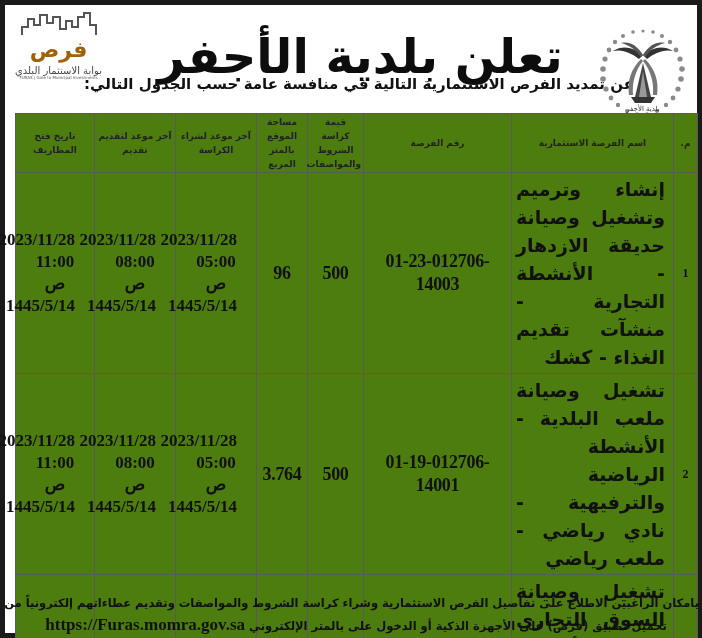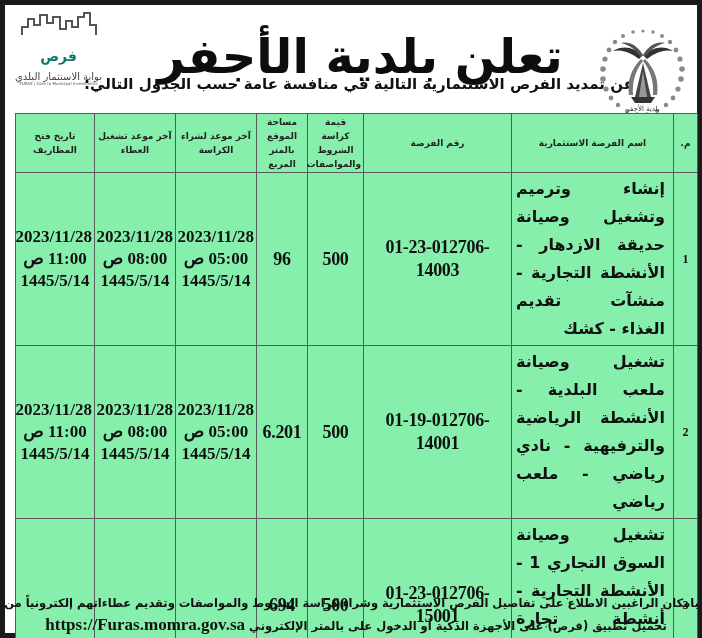--- a/index.html
+++ b/index.html
@@ -11,22 +11,22 @@
       border: 5px solid #1a1a1a; background: #fff;
     }
 
     
     .logo-furas {
       position: absolute; left: 6px; top: 6px; width: 95px; height: 84px;
       display: flex; flex-direction: column; align-items: center;
     }
     .logo-furas svg { display: block; }
     .furas-word {
-      font-family: "DejaVu Sans", sans-serif; font-size: 14px; font-weight: bold;
-      color: #0f766e; line-height: 22px; margin-top: 8px; letter-spacing: 1px;
+      font-family: "DejaVu Sans", sans-serif; font-size: 22px; font-weight: bold;
+      color: #a16207; line-height: 22px; margin-top: 2px; letter-spacing: 1px;
     }
     .furas-ar {
       font-size: 10px; color: #444; line-height: 8px; margin-top: 6px; direction: rtl;
     }
     .furas-en {
       font-size: 4px; color: #555; line-height: 6px; white-space: nowrap;
     }
 
     .logo-ajfar {
       position: absolute; right: 6px; top: 20px; width: 96px; height: 96px;
@@ -46,38 +46,38 @@
     }
 
     
     .tbl {
       position: absolute; left: 10px; top: 108px; width: 682px; height: 478px;
       border-collapse: collapse; table-layout: fixed; direction: rtl;
       background: #e6e6e6;
     }
     .tbl th, .tbl td {
       border: 1.5px solid #5a5a5a; text-align: center; vertical-align: middle;
-      background: #86efac;
+      background: #4d7c0f;
     }
     .tbl th {
       font-family: "DejaVu Sans", sans-serif; font-weight: bold; font-size: 9px;
       line-height: 14px; color: #222; height: 50px; padding: 1px 2px;
     }
     .tbl td {
       font-family: "Liberation Serif", serif; font-weight: bold; font-size: 17px;
       line-height: 23px; color: #111;
     }
     .tbl td.idx { font-size: 12px; font-weight: bold; }
     .tbl td.name {
-      font-family: "DejaVu Sans", sans-serif; font-weight: bold; font-size: 16px;
+      font-family: "DejaVu Sans", sans-serif; font-weight: bold; font-size: 19px;
       line-height: 28px; text-align: justify; text-align-last: right;
       padding: 2px 8px 2px 4px; direction: rtl;
     }
     .tbl td.num { font-size: 18px; letter-spacing: -0.3px; direction: ltr; }
-    .tbl td.date { font-size: 17px; line-height: 22px; padding: 0 2px; }
+    .tbl td.date { font-size: 17px; line-height: 22px; padding: 0 19px; }
     .tbl td.date span { display: block; }
     .tbl td.date .mid { direction: rtl; }
 
     .row1 td { height: 140px; }
     .row2 td { height: 145px; }
     .row3 td { height: 143px; }
 
     
     .footer {
       position: absolute; left: 8px; top: 588px; width: 686px; height: 42px;
@@ -161,21 +161,21 @@
       <col style="width:79px">
     </colgroup>
     <thead>
       <tr>
         <th>م.</th>
         <th>اسم الفرصة الاستثمارية</th>
         <th>رقم الفرصة</th>
         <th>قيمة كراسة الشروط والمواصفات</th>
         <th>مساحة الموقع بالمتر المربع</th>
         <th>آخر موعد لشراء الكراسة</th>
-        <th>آخر موعد تشغيل العطاء</th>
+        <th>آخر موعد لتقديم تقديم</th>
         <th>تاريخ فتح المظاريف</th>
       </tr>
     </thead>
     <tbody>
 
       <tr class="row1">
         <td class="idx">1</td>
         <td class="name">إنشاء وترميم وتشغيل وصيانة حديقة الازدهار - الأنشطة التجارية - منشآت تقديم الغذاء - كشك</td>
         <td class="num">01-23-012706-14003</td>
         <td class="num">500</td>
@@ -195,21 +195,21 @@
           <span class="mid">11:00 ص</span>
           <span>1445/5/14</span>
         </td>
       </tr>
 
       <tr class="row2">
         <td class="idx">2</td>
         <td class="name">تشغيل وصيانة ملعب البلدية - الأنشطة الرياضية والترفيهية - نادي رياضي - ملعب رياضي</td>
         <td class="num">01-19-012706-14001</td>
         <td class="num">500</td>
-        <td class="num">6.201</td>
+        <td class="num">3.764</td>
         <td class="date">
           <span>2023/11/28</span>
           <span class="mid">05:00 ص</span>
           <span>1445/5/14</span>
         </td>
         <td class="date">
           <span>2023/11/28</span>
           <span class="mid">08:00 ص</span>
           <span>1445/5/14</span>
         </td>

